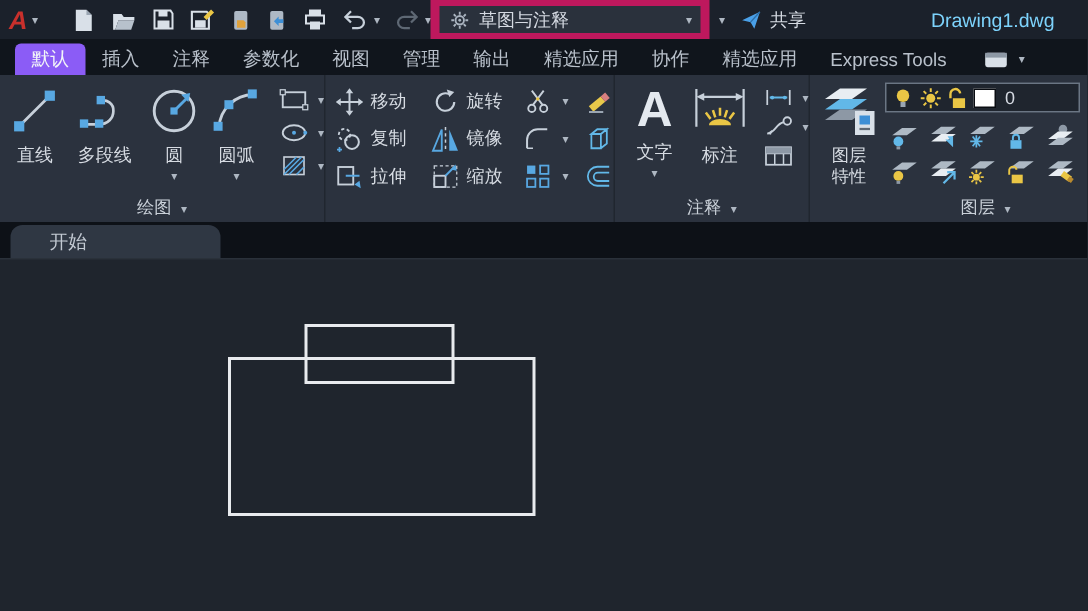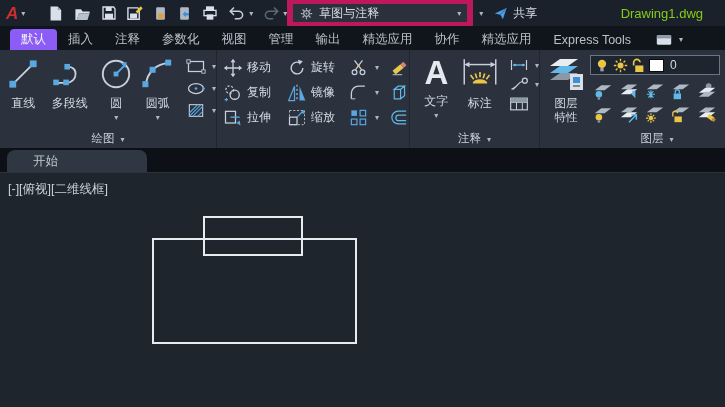--- a/index.html
+++ b/index.html
@@ -15,21 +15,21 @@
   .qat{display:flex;align-items:center;gap:9px;margin-left:22px;}
   .qat-btn{display:flex;align-items:center;cursor:pointer;}
   .qat-btn svg{display:block;}
   .ws-combo{display:flex;align-items:center;gap:5px;margin-left:0;background:#2a313c;
     border:6px solid #be185d;border-radius:2px;height:18px;padding:0 6px;width:162px;cursor:pointer;}
   .ws-combo .ws-text{font-size:12px;color:#d5dae2;white-space:nowrap;flex:1;}
   .mini-dd{margin-left:6px;cursor:pointer;color:#aeb7c2;font-size:8px;}
   .share{display:flex;align-items:center;gap:4px;margin-left:10px;cursor:pointer;}
   .share-label{font-size:12px;color:#d5dae2;}
   .doc-title{position:absolute;right:22px;top:0;height:26px;display:flex;align-items:center;
-    font-size:13px;color:#84cc16;}
+    font-size:13px;color:#7dd3fc;}
 
   
   .tabrow{position:absolute;left:0;top:26px;width:725px;height:24px;background:#10151c;
     display:flex;align-items:flex-end;}
   .rtab{height:21px;display:flex;align-items:center;padding:0 11px;font-size:12.5px;
     color:#b9c1cb;cursor:pointer;white-space:nowrap;}
   .rtab.active{background:#8b5cf6;border-radius:4px 4px 0 0;color:#f2f5f8;}
   .ribbon-collapse{margin-left:14px;display:flex;align-items:center;gap:4px;height:21px;cursor:pointer;}
 
   
@@ -522,18 +522,17 @@
     </div>
   </div>
 
   <div class="filetabs">
     <div class="filetab">
       <span>开始</span>
     </div>
   </div>
 
   <div class="canvas">
-    <div class="vp-label">[-][俯视][二维线框]</div>
   <div class="entity-rect" style="left: 203px; top: 43px; width: 100px; height: 40px;"></div>
       <div class="entity-rect" style="left: 152px; top: 65px; width: 205px; height: 106px;"></div>
     </div>
 
 </div>
 
 </body></html>

